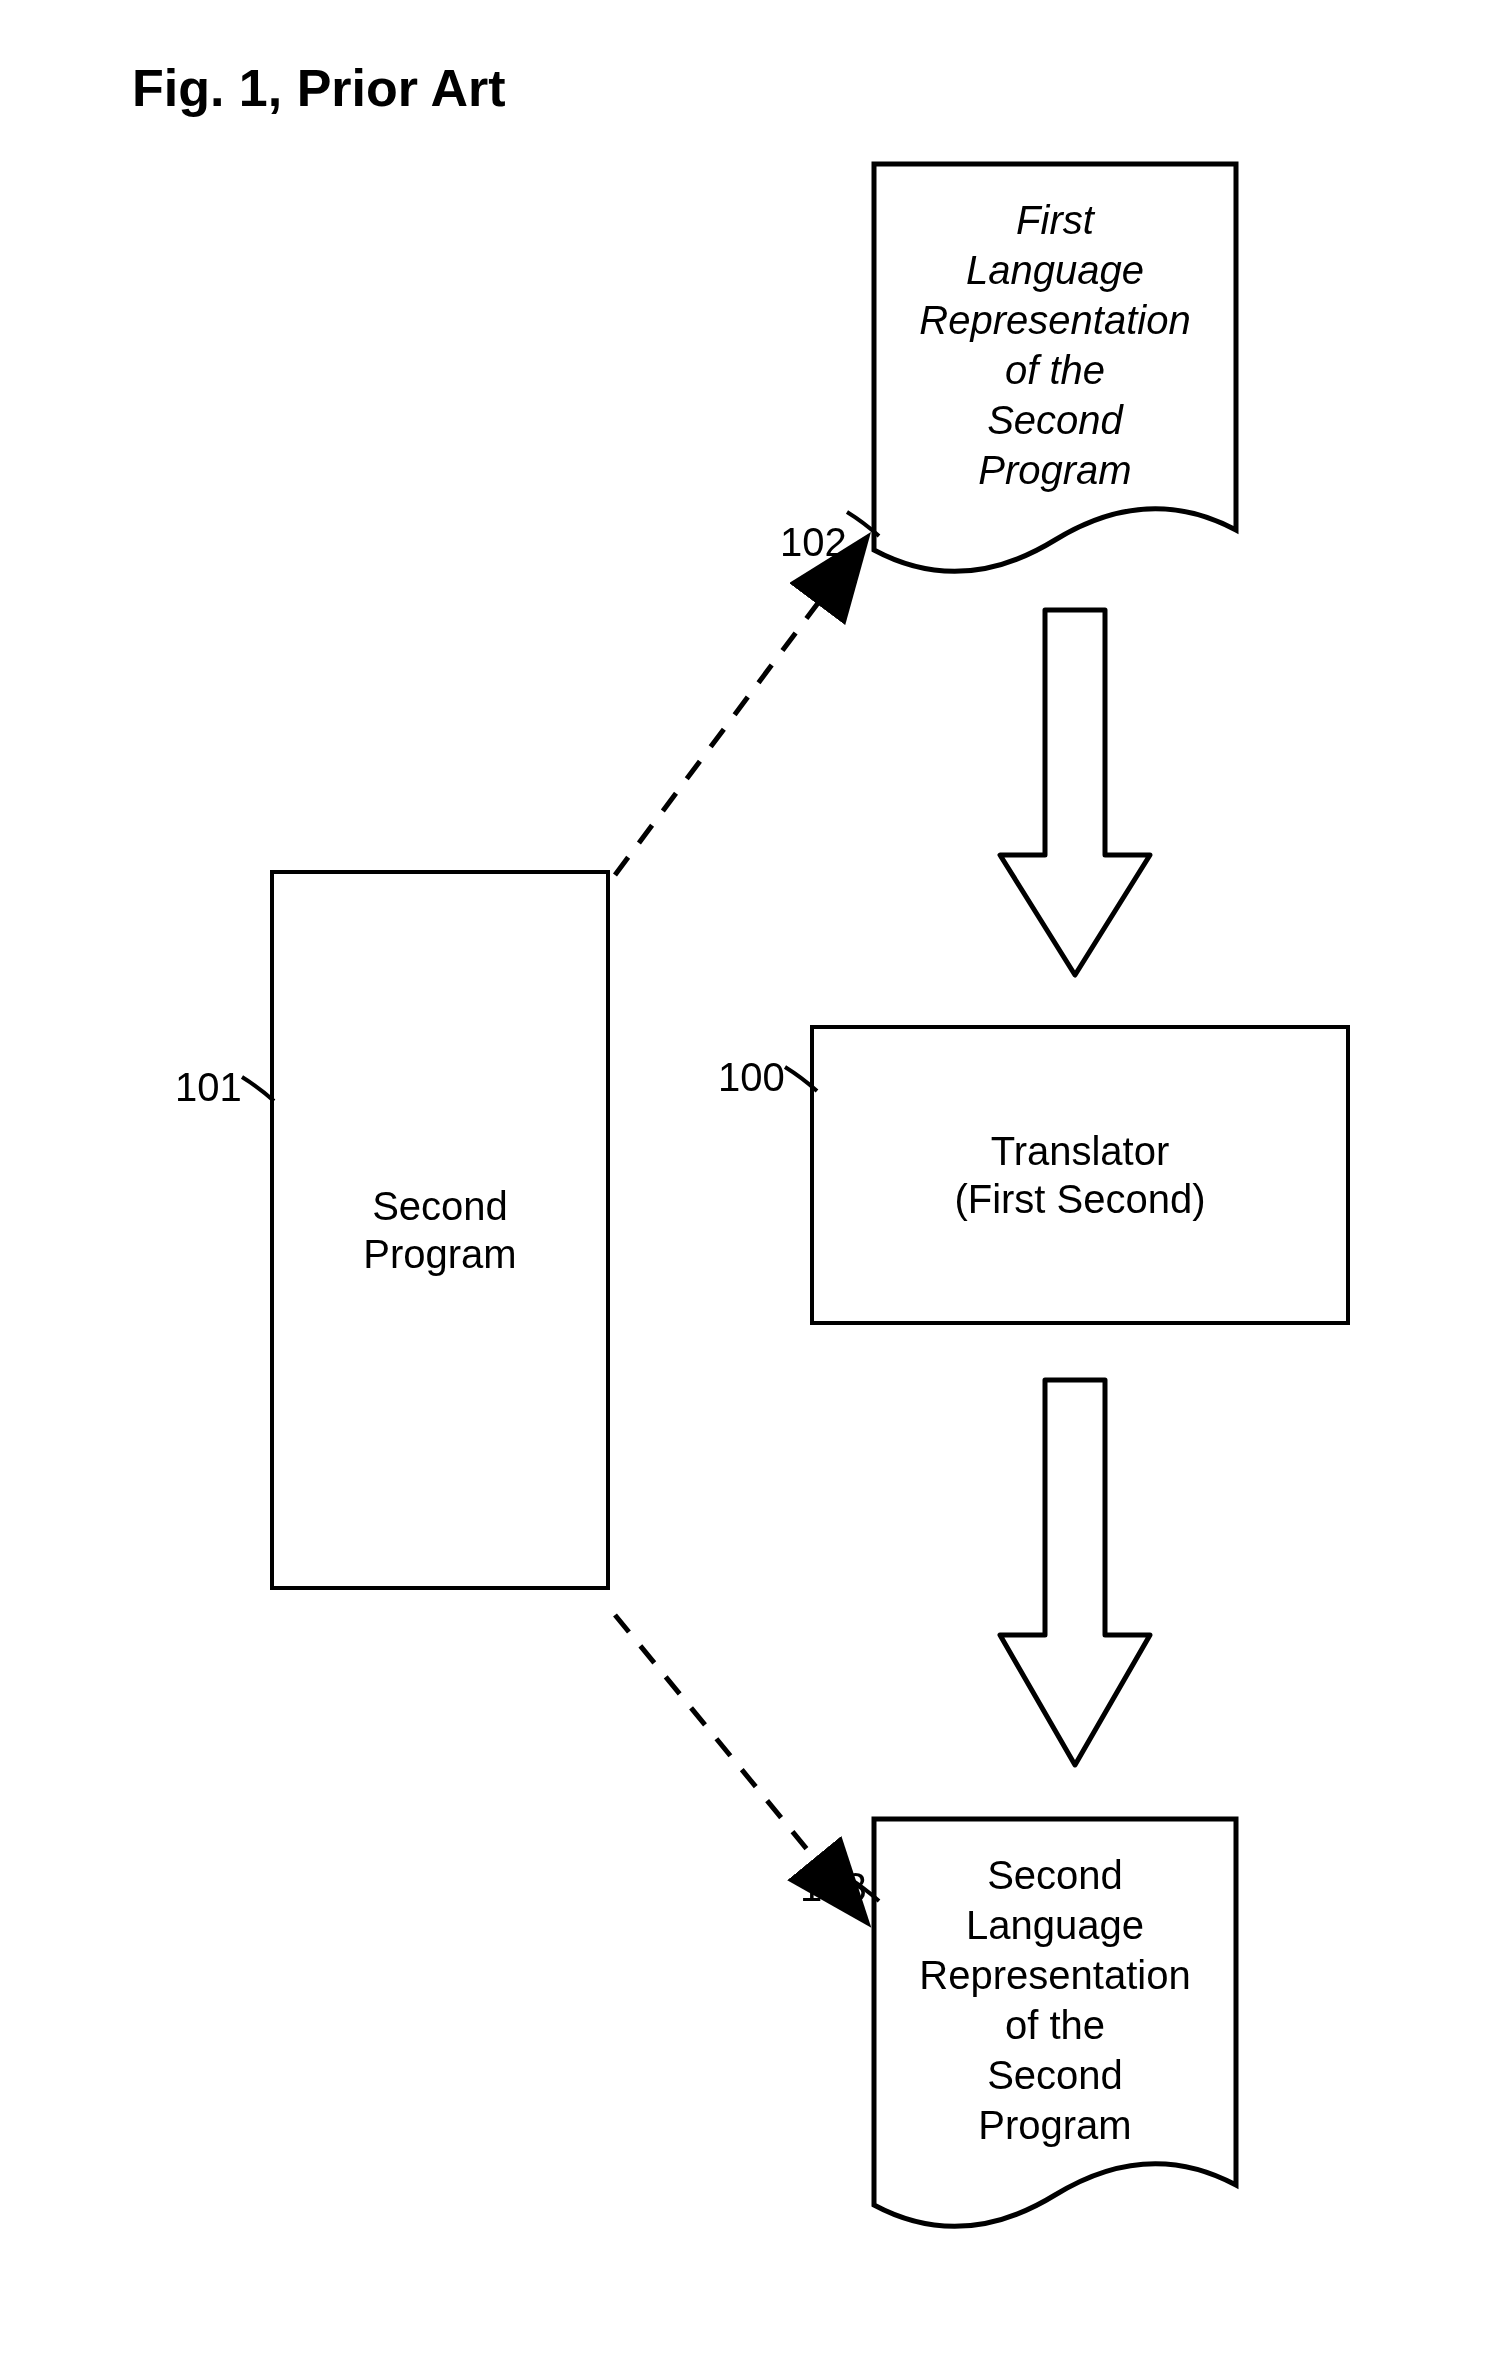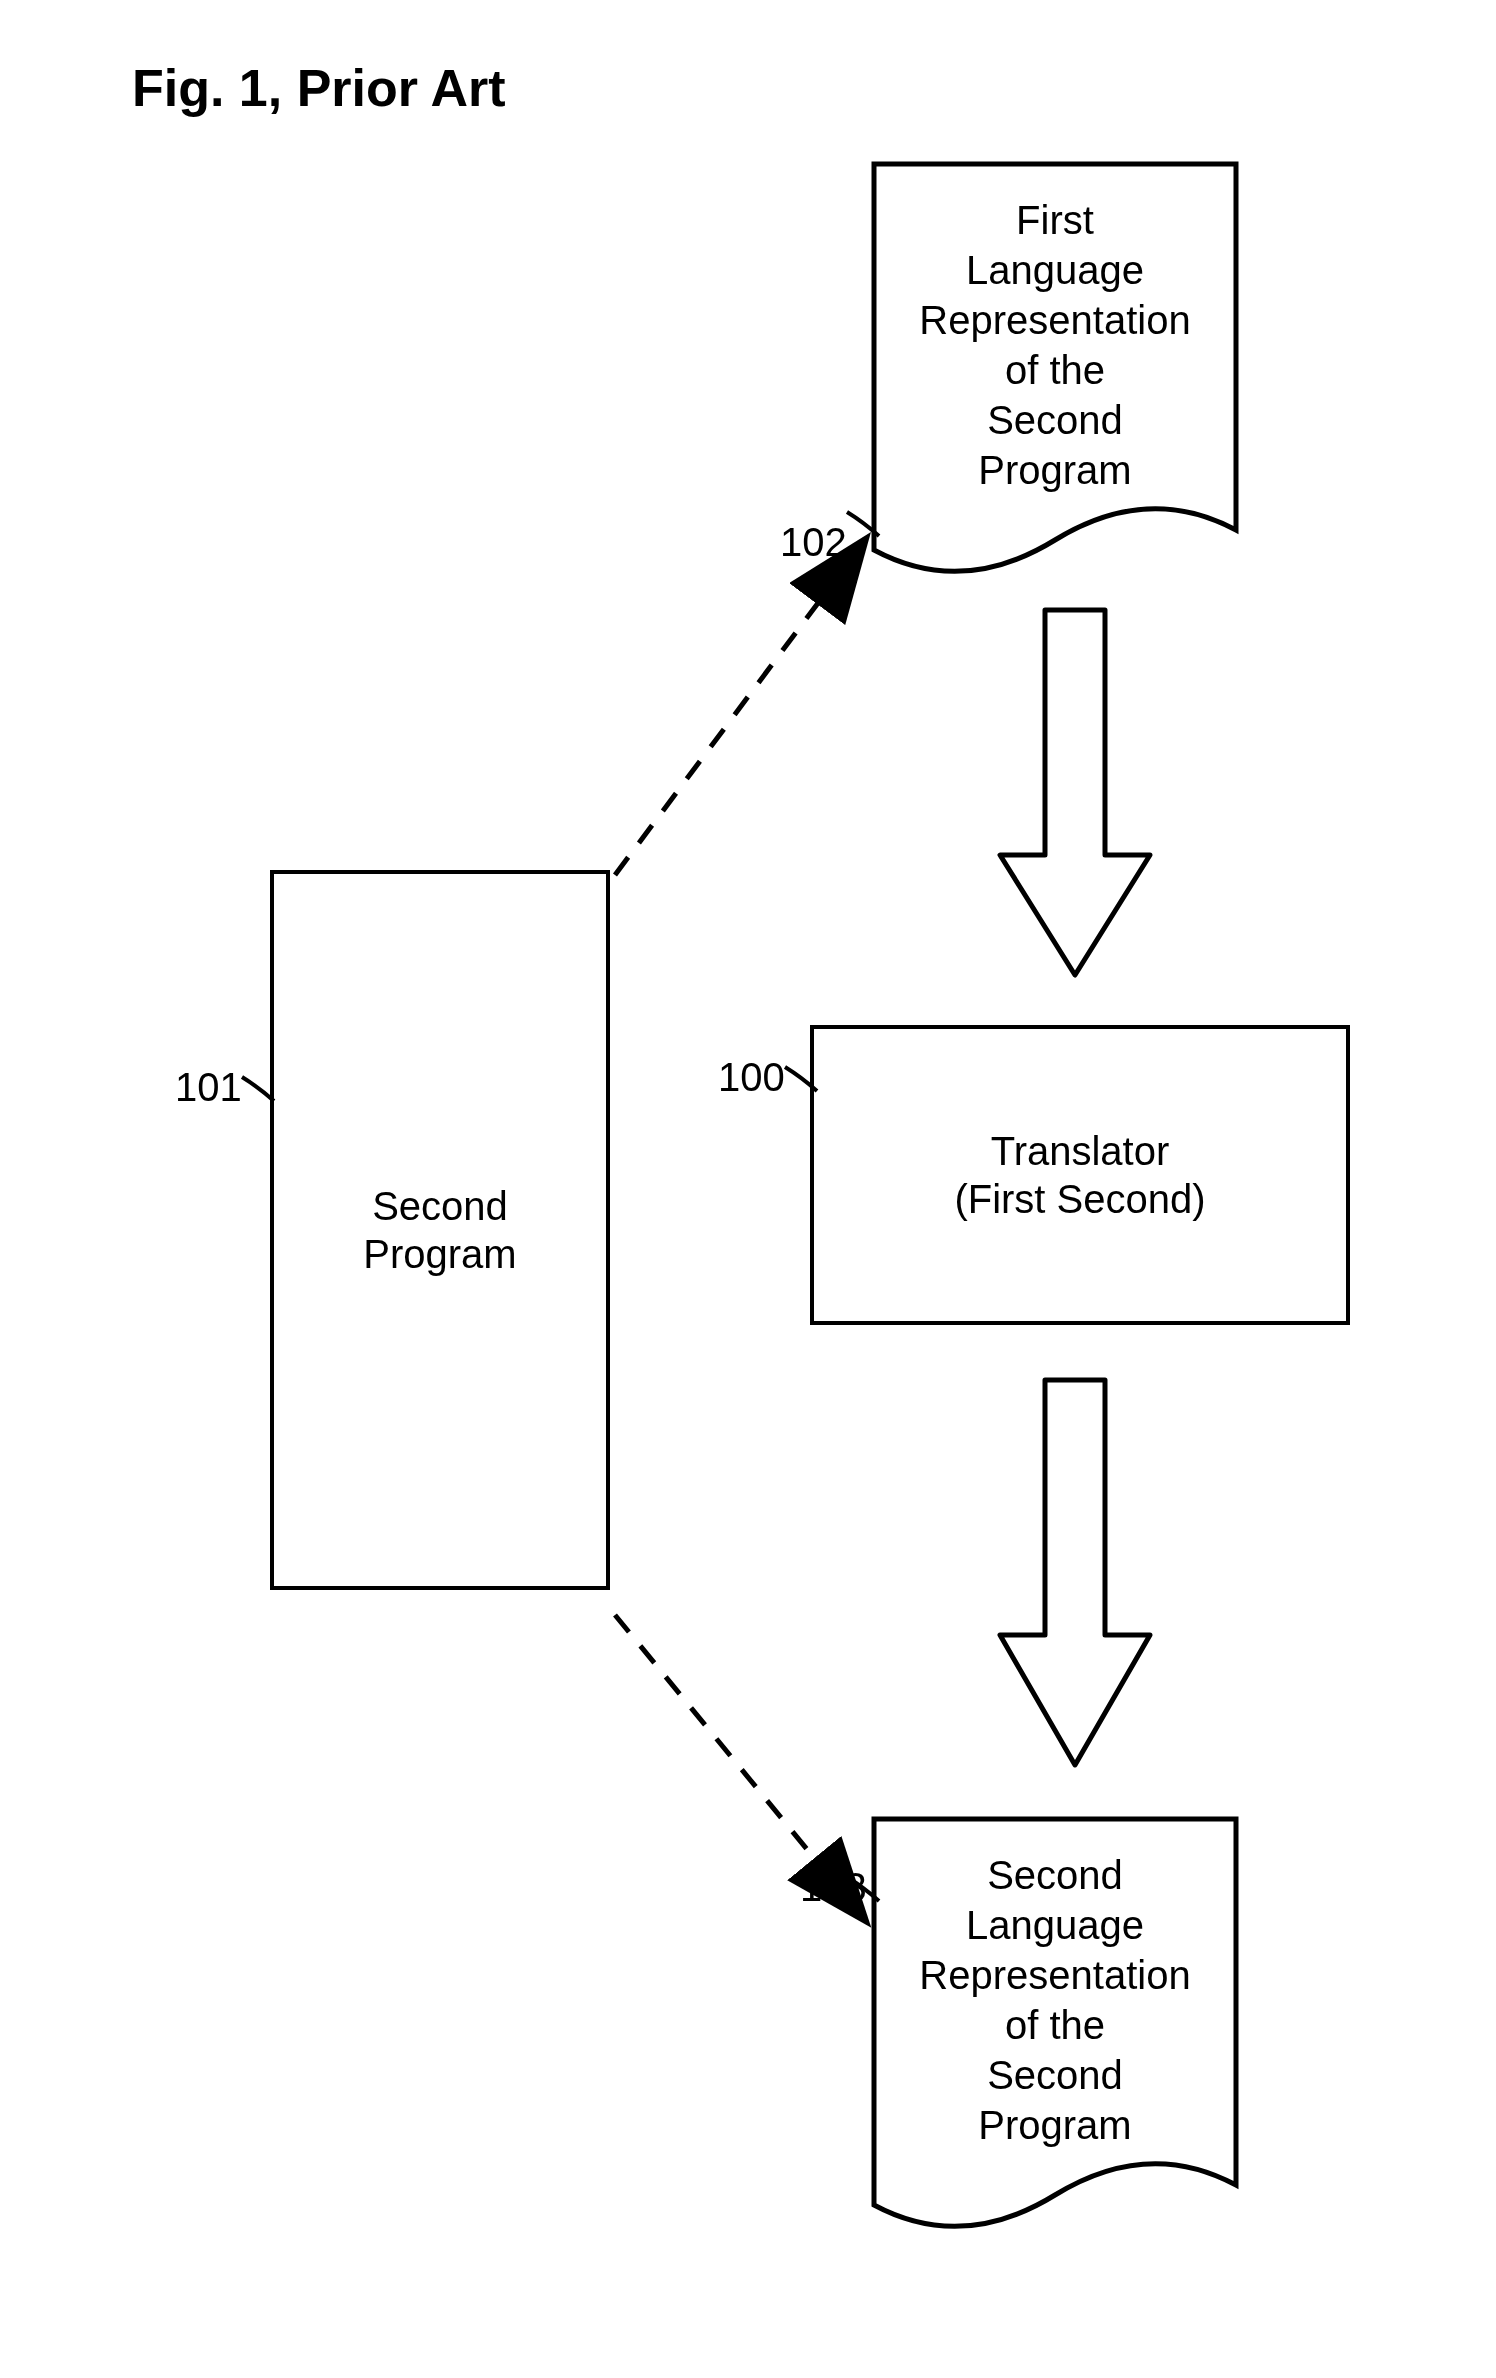--- a/index.html
+++ b/index.html
@@ -82,21 +82,21 @@
   </svg>
 
   <div class="doc-shape" style="left:870px; top:160px;">
     <svg width="370" height="420">
       <path d="M4 4 H366 V370
                C 310 340, 250 340, 185 380
                C 120 420, 60 420, 4 390
                Z" fill="#fff" stroke="#000" stroke-width="5"></path>
     </svg>
   </div>
-  <div class="doc-label" style="left:880px; top:195px; width:350px;">
+  <div class="doc-label" style="left:880px; top:195px; width:350px;font-style:italic;">
     <span>First</span><br>
     <span>Language</span><br>
     <span>Representation</span><br>
     <span>of the</span><br>
     <span>Second</span><br>
     <span>Program</span>
   </div>
   <div class="ref-label" style="left:780px; top:500px;margin-top:20px;">102</div>
   <svg class="ref-tick" style="left:845px; top:510px;" width="40" height="30">
     <path d="M2 2 C 15 10, 25 18, 34 26" stroke="#000" stroke-width="4" fill="none"></path>

